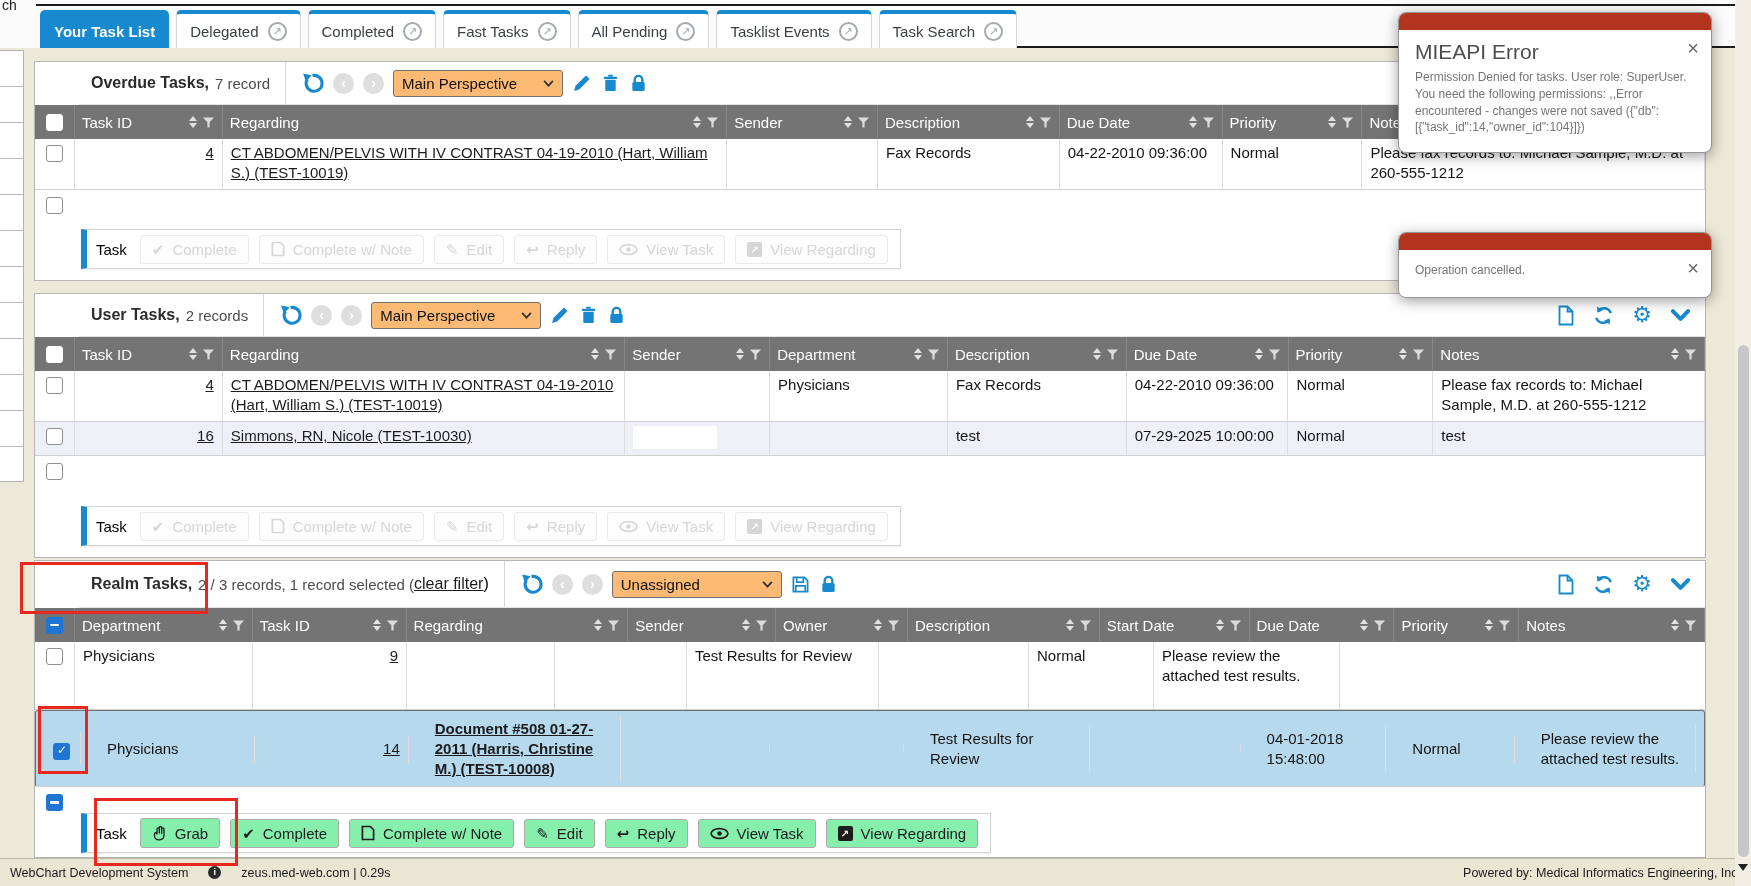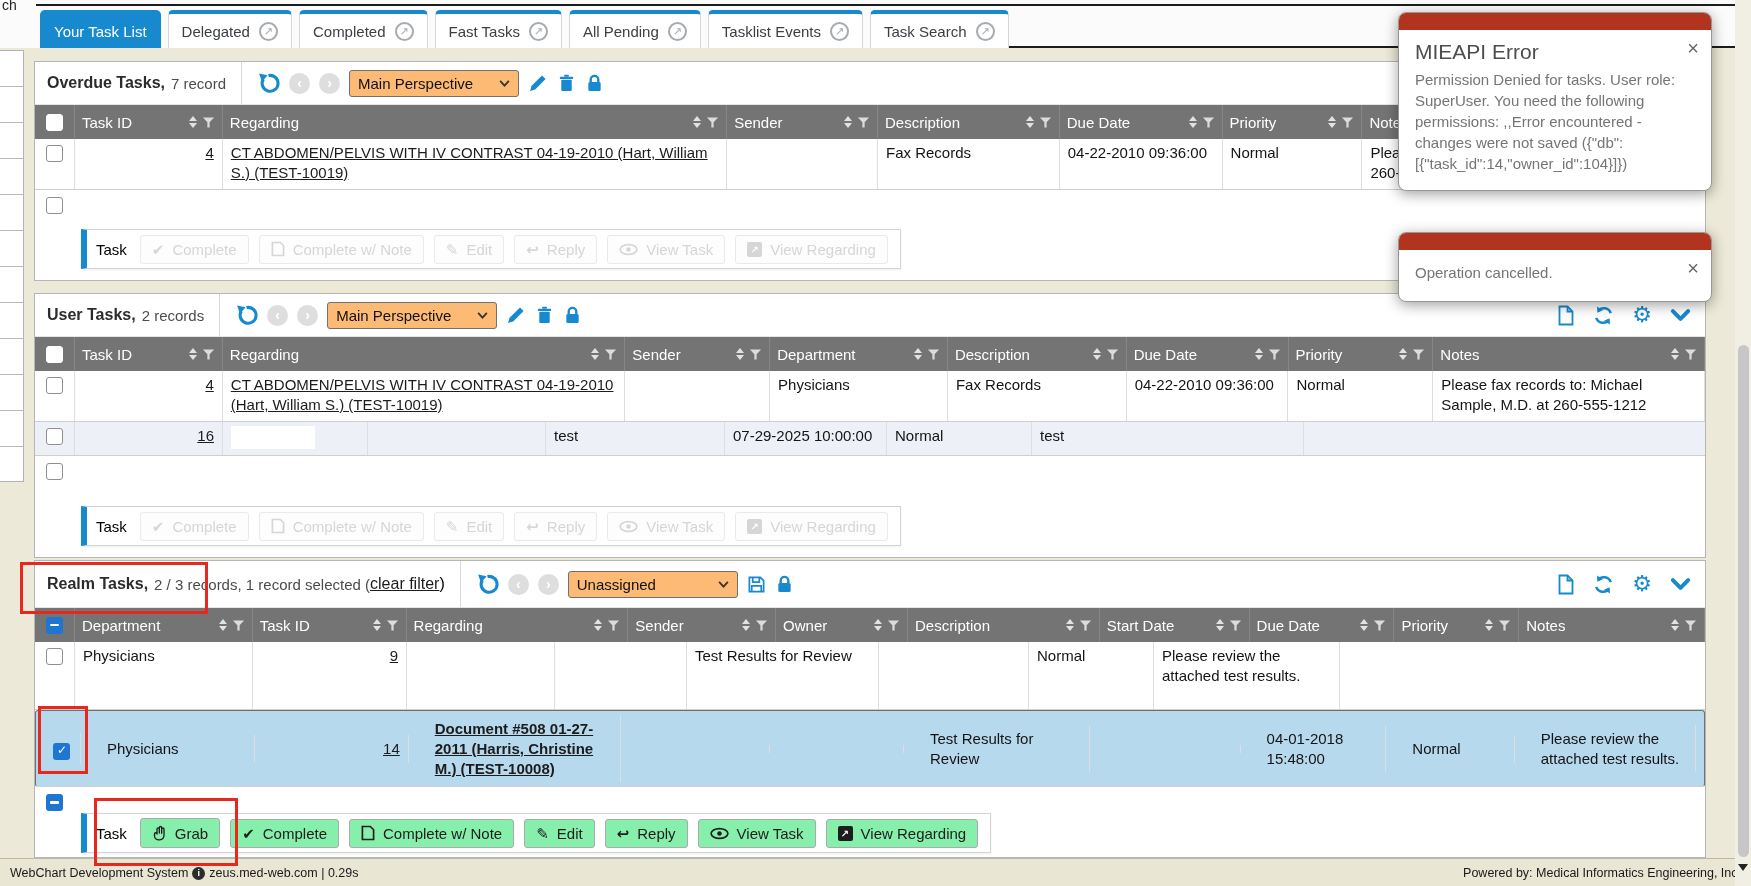--- a/index.html
+++ b/index.html
@@ -9,26 +9,26 @@
   .lineB{position:absolute;left:952px;top:46px;width:793px;height:2px;background:#1c1c1c;}
   .corner{position:absolute;left:2px;top:-3px;font-size:14px;color:#222;}
   .leftstrip{position:absolute;left:0;top:50px;width:24px;height:432px;background:#fff;
     border:1px solid #b3b3b3;border-left:none;box-sizing:border-box;
     background:repeating-linear-gradient(to bottom,#fff 0 35px,#b9b9b9 35px 36px);}
   
   .tabbar{position:absolute;left:40px;top:10px;display:flex;gap:7px;z-index:5;}
   .tab{height:38px;display:flex;align-items:center;gap:9px;padding:0 13px;background:#fff;
     border:1px solid #d4d6d9;border-bottom:none;border-top:4px solid #1789ce;border-radius:5px 5px 0 0;
     font-size:15px;color:#3a3f44;cursor:pointer;box-sizing:border-box;}
-  .tab.active{background:#1789ce;border-color:#1789ce;color:#fff;font-weight:normal;}
+  .tab.active{background:#1789ce;border-color:#1789ce;color:#fff;font-weight:bold;}
   .circarrow{width:19px;height:19px;border-radius:50%;border:2px solid #a6abb1;display:inline-flex;
     align-items:center;justify-content:center;font-size:11px;color:#a6abb1;box-sizing:border-box;background:#fff;}
   
   .panel{position:absolute;left:34px;width:1672px;background:#fff;border:1px solid #b6b6b6;box-sizing:border-box;z-index:2;}
-  .phead{height:42px;display:flex;align-items:center;padding:0 12px;position:relative;border-bottom:1px solid #e5e5e5;}
+  .phead{height:42px;display:flex;align-items:center;padding:0 12px;position:relative;border-bottom:1px solid #e5e5e5;margin-left:44px;}
   .phead.tall{height:46px;}
   .ptitle{font-weight:bold;font-size:16px;color:#2c2c2c;white-space:nowrap;}
   .pcount{font-size:15px;color:#4c4c4c;margin-left:6px;white-space:nowrap;}
   .lnk{color:#1c1c1c;text-decoration:underline;cursor:pointer;}
   .vsep{width:1px;align-self:stretch;background:#d8d8d8;margin:0 15px;}
   .ctrl{display:flex;align-items:center;gap:9px;}
   .navcirc{width:21px;height:21px;border-radius:50%;background:#dedede;color:#fff;display:inline-flex;
     align-items:center;justify-content:center;font-weight:bold;font-size:14px;cursor:pointer;}
   .sel{display:inline-flex;align-items:center;justify-content:space-between;border:1px solid #707070;
     border-radius:3px;background:#fdba74;padding:4px 8px;font-size:15px;color:#111;min-width:152px;cursor:pointer;gap:18px;}
@@ -69,28 +69,28 @@
   .tbtn.dis{color:#d6d6d6;border-color:#eaeaea;background:#fdfdfd;}
   .vrbox{width:15px;height:15px;border-radius:2px;background:currentColor;display:inline-flex;align-items:center;justify-content:center;}
   .vrbox span{color:#fff;font-size:10px;font-weight:bold;}
   .tbtn.dis .vrbox span{color:#fdfdfd;}
   
   .popup{position:absolute;left:1398px;width:314px;background:#fff;border:1px solid #979797;border-radius:8px;
     box-shadow:0 3px 14px rgba(0,0,0,.38);z-index:60;box-sizing:border-box;}
   .pbar{height:17px;background:#b2341f;border-radius:7px 7px 0 0;}
   .pbody{padding:8px 16px 16px;position:relative;}
   .ptitle2{font-size:21px;color:#4d4d4d;margin:2px 0 5px;}
-  .pmsg{font-size:15px;color:#757575;line-height:1.4;word-wrap:break-word;}
+  .pmsg{font-size:12px;color:#757575;line-height:1.4;word-wrap:break-word;}
   .pclose{position:absolute;top:8px;right:12px;font-size:20px;color:#666;cursor:pointer;line-height:1;}
   
   .annot{position:absolute;border:3px solid #e8281e;z-index:55;pointer-events:none;}
   
   .footer{position:absolute;left:0;top:858px;width:1751px;height:28px;background:#e9e6d4;border-top:1px solid #bcb8a2;
     display:flex;align-items:center;justify-content:space-between;padding:0 10px;box-sizing:border-box;font-size:12.5px;color:#1a1a1a;z-index:3;}
-  .fleft{display:flex;align-items:flex-end;gap:4px;}
+  .fleft{display:flex;align-items:flex-start;gap:20px;}
   .infoico{width:13px;height:13px;border-radius:50%;background:#2b2b2b;color:#fff;font-size:9px;display:inline-flex;
     align-items:center;justify-content:center;font-weight:bold;}
   .fright{display:flex;align-items:center;gap:10px;}
   .sbtrack{position:absolute;right:0;top:0;width:16px;height:886px;background:#f1efe4;z-index:40;}
   .sbthumb{position:absolute;right:2px;top:345px;width:11px;height:512px;background:#c7c7c7;border-radius:6px;cursor:pointer;}
   .sbarrow{position:absolute;right:3px;top:864px;width:0;height:0;border-left:5px solid transparent;border-right:5px solid transparent;border-top:7px solid #222;z-index:41;}
 </style>
 </head>
 <body>
 
@@ -486,20 +486,21 @@
           <div class="tcell" style="width:145px;"></div>
           <div class="tcell" style="width:178px;">Physicians</div>
           <div class="tcell" style="width:179px;">Fax Records</div>
           <div class="tcell" style="width:162px;">04-22-2010 09:36:00</div>
           <div class="tcell" style="width:145px;">Normal</div>
           <div class="tcell" style="width:272px;">Please fax records to: Michael Sample, M.D. at 260-555-1212</div>
         </div>
         <div class="trow alt" style="min-height:33px;">
           <div class="tcell" style="width:40px;padding-top:6px;text-align:center;"><span class="cb cb-unchecked"></span></div>
           <div class="tcell right" style="width:148px;"><span class="lnk">16</span></div>
+          <div class="tcell" style="width:403px;"><span class="lnk">Simmons, RN, Nicole (TEST-10030)</span></div>
           <div class="tcell" style="width:145px;"><span class="cellinput"></span></div>
           <div class="tcell" style="width:178px;"></div>
           <div class="tcell" style="width:179px;">test</div>
           <div class="tcell" style="width:162px;">07-29-2025 10:00:00</div>
           <div class="tcell" style="width:145px;">Normal</div>
           <div class="tcell" style="width:272px;">test</div>
         </div>
         <div class="strayrow">
           <span class="cb cb-unchecked"></span>
         </div>

